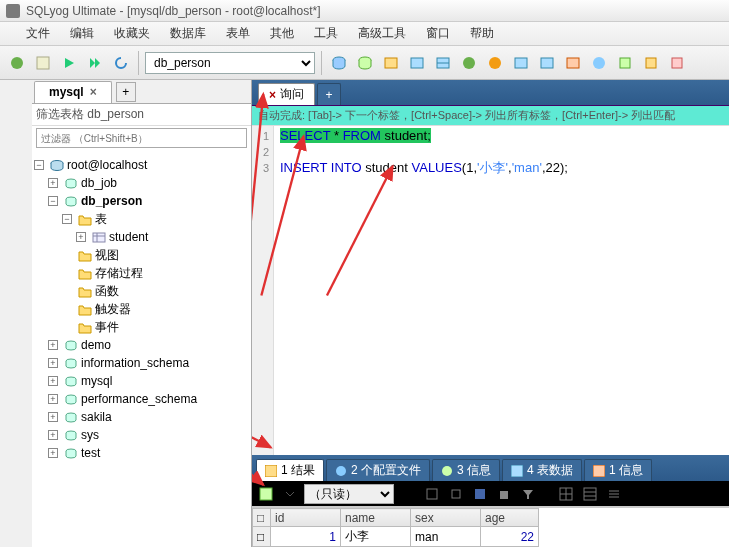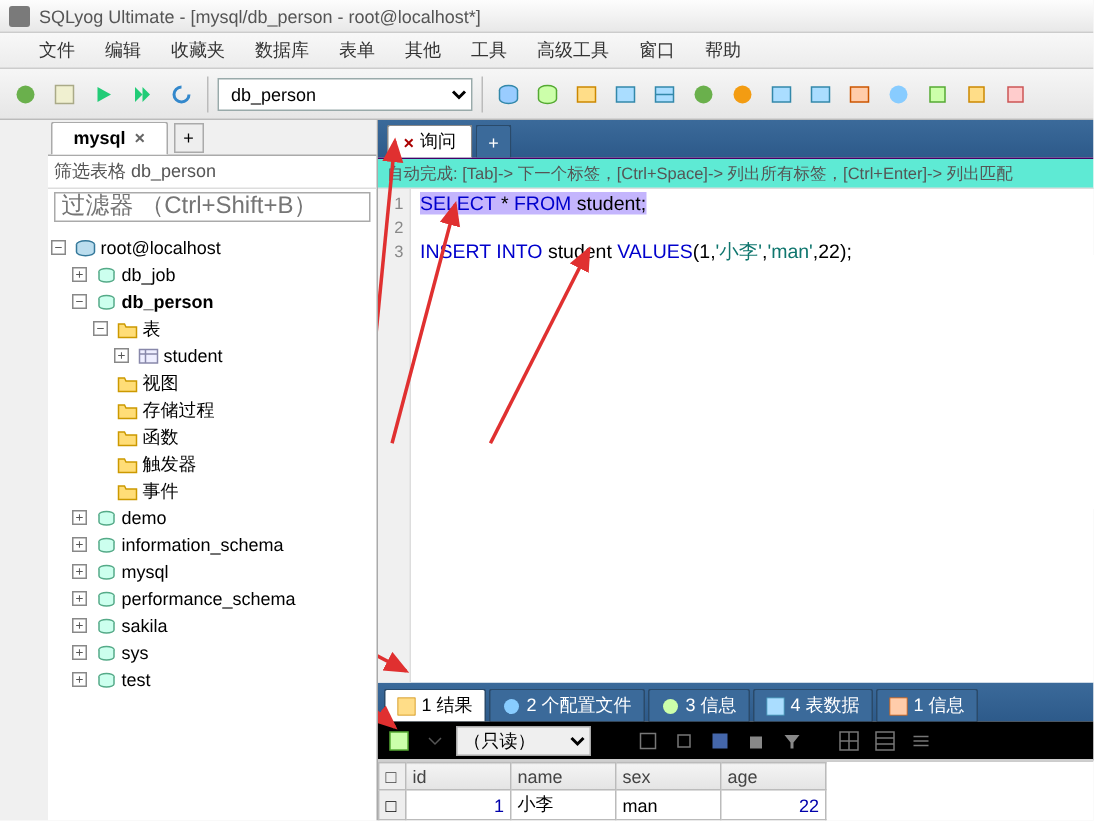--- a/index.html
+++ b/index.html
@@ -14,42 +14,42 @@
   .tb-btn svg { width: 16px; height: 16px; }
   .db-select { height: 22px; width: 170px; border: 1px solid #9aa; background: #fff; font-size: 12px; padding: 0 4px; }
   .sep { width: 1px; height: 24px; background: #bbb; margin: 0 2px; }
   .main { display: flex; height: calc(547px - 22px - 24px - 34px); padding-left: 32px; }
   .left-pane { width: 220px; background: #fff; border-right: 1px solid #aaa; display: flex; flex-direction: column; }
   .conn-tab { height: 24px; display: flex; align-items: center; border-bottom: 1px solid #aaa; background: #f0f0f0; }
   .conn-tab .tab { height: 22px; padding: 0 14px; background: #fff; border: 1px solid #aaa; border-bottom: none; border-radius: 2px 2px 0 0; display: flex; align-items: center; gap: 6px; margin-left: 2px; font-weight: bold; }
   .conn-tab .close { cursor: pointer; color: #666; }
   .conn-tab .plus { width: 20px; height: 20px; border: 1px solid #aaa; background: #eee; display: flex; align-items: center; justify-content: center; margin-left: 4px; cursor: pointer; }
   .filter-row { padding: 2px 4px; font-size: 12px; color: #555; border-bottom: 1px solid #ddd; }
-  .filter-input { width: calc(100% - 8px); margin: 2px 4px 4px; height: 20px; border: 1px solid #aaa; padding: 0 4px; font-size: 16px; color: #888; }
+  .filter-input { width: calc(100% - 8px); margin: 2px 4px 4px; height: 20px; border: 1px solid #aaa; padding: 0 4px; font-size: 10px; color: #888; }
   .tree { flex: 1; overflow: auto; padding: 4px 2px; font-size: 12px; }
   .tree-node { display: flex; align-items: center; height: 18px; gap: 3px; white-space: nowrap; }
   .exp { width: 10px; height: 10px; border: 1px solid #888; display: flex; align-items: center; justify-content: center; font-size: 9px; line-height: 1; cursor: pointer; color: #555; margin-right: 2px; }
   .exp.empty { border: none; }
   .ico { width: 15px; height: 14px; display: inline-flex; align-items: center; justify-content: center; }
   .ico-server svg, .ico-db svg, .ico-folder svg, .ico-table svg { width: 14px; height: 13px; }
   .tree .bold { font-weight: bold; }
   .right-pane { flex: 1; display: flex; flex-direction: column; background: #fff; position: relative; }
   .arrows { position: absolute; inset: 0; pointer-events: none; z-index: 50; }
   .query-tabs { height: 26px; background: linear-gradient(#3b6a9a,#2d5a8a); display: flex; align-items: flex-end; padding-left: 6px; border-bottom: 1px solid #406; }
   .qtab { height: 22px; padding: 0 10px; display: flex; align-items: center; gap: 4px; background: #fff; border: 1px solid #888; border-bottom: none; border-radius: 2px 2px 0 0; font-size: 12px; margin-right: 2px; cursor: pointer; }
   .qtab .x { color: #a00; font-weight: bold; }
   .qtab.plus { width: 24px; justify-content: center; background: #3b6a9a; color: #fff; border-color: #2a4a6a; }
   .hint { height: 20px; background: #5eead4; padding: 2px 6px; font-size: 11px; color: #555; border-bottom: 1px solid #ddd; white-space: nowrap; overflow: hidden; }
   .editor { flex: 1; display: flex; background: #fff; font-family: Consolas, monospace; font-size: 13px; position: relative; }
   .gutter { width: 22px; background: #f0f0f0; border-right: 1px solid #ddd; text-align: right; padding: 2px 4px 0 0; color: #888; font-size: 11px; }
   .gutter div { height: 16px; line-height: 16px; }
   .code { padding: 2px 6px; line-height: 16px; white-space: pre; }
   .kw { color: #0000cc; }
-  .str { color: #0f766e; }
-  .sel { background: #c4b5fd; }
+  .str { color: #3b82f6; }
+  .sel { background: #22c55e; }
   .result-tabs { height: 26px; background: linear-gradient(#3b6a9a,#2d5a8a); display: flex; align-items: flex-end; padding-left: 4px; gap: 2px; }
   .rtab { height: 22px; padding: 0 8px; display: flex; align-items: center; gap: 4px; background: #3b6a9a; color: #fff; border: 1px solid #2a4a6a; border-bottom: none; border-radius: 2px 2px 0 0; font-size: 12px; cursor: pointer; }
   .rtab.active { background: #fff; color: #000; }
   .rtab .ico-sm { width: 12px; height: 12px; }
   .result-toolbar { height: 26px; background: #000000; border-bottom: 1px solid #ccc; display: flex; align-items: center; gap: 4px; padding: 0 4px; }
   .readonly-select { height: 20px; width: 90px; border: 1px solid #aaa; font-size: 12px; }
   .rt-btn { width: 20px; height: 20px; border: 1px solid transparent; display: flex; align-items: center; justify-content: center; cursor: pointer; }
   .rt-btn svg { width: 14px; height: 14px; }
   .grid { background: #fff; border-top: 1px solid #ccc; }
   .grid table { border-collapse: collapse; font-size: 12px; }
@@ -495,21 +495,21 @@
     </div>
 
     <div class="grid">
       <table>
         <tbody>
             <tr>
           <th class="rowhdr">□</th>
           <th style="width:70px">id</th>
           <th style="width:70px">name</th>
           <th style="width:70px">sex</th>
-          <th style="width:70px">age</th>
+          <th style="width:58px">age</th>
         </tr>
         <tr>
           <td class="rowhdr">□</td>
           <td class="num">1</td>
           <td>小李</td>
           <td>man</td>
           <td class="num">22</td>
         </tr>
       </tbody>
         </table>

